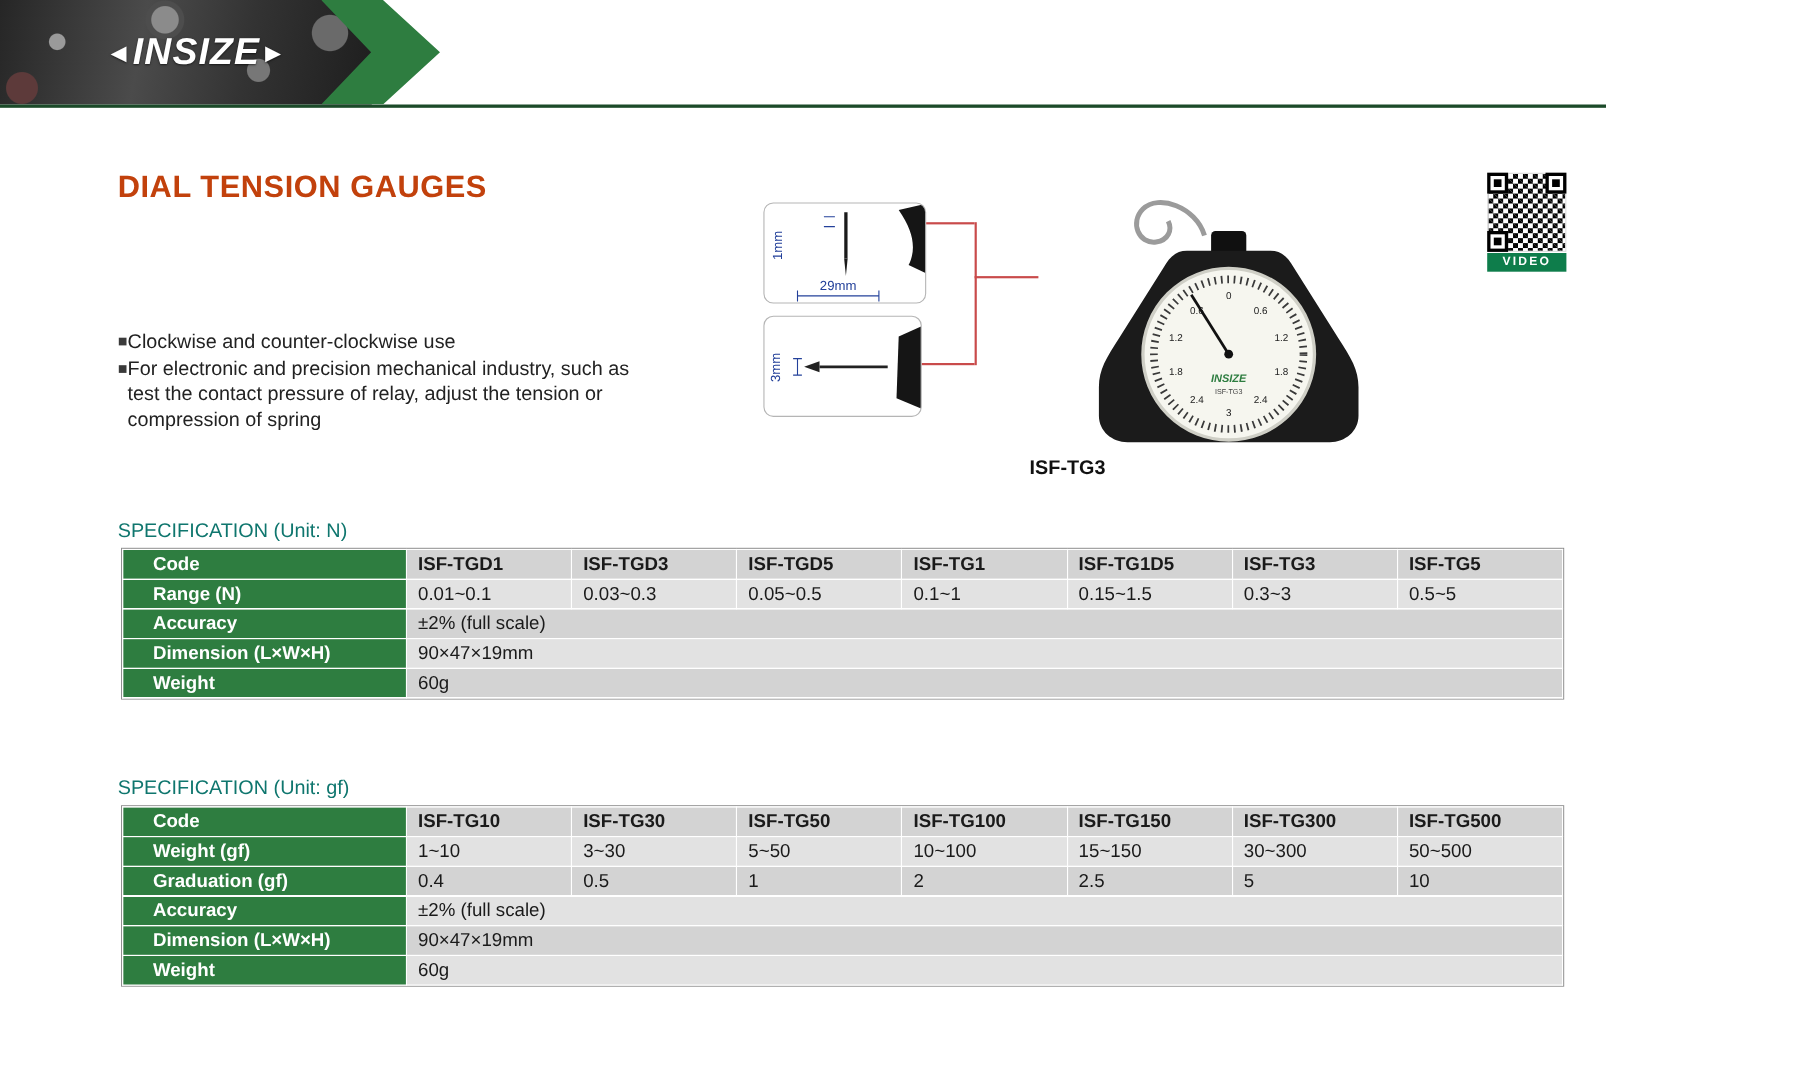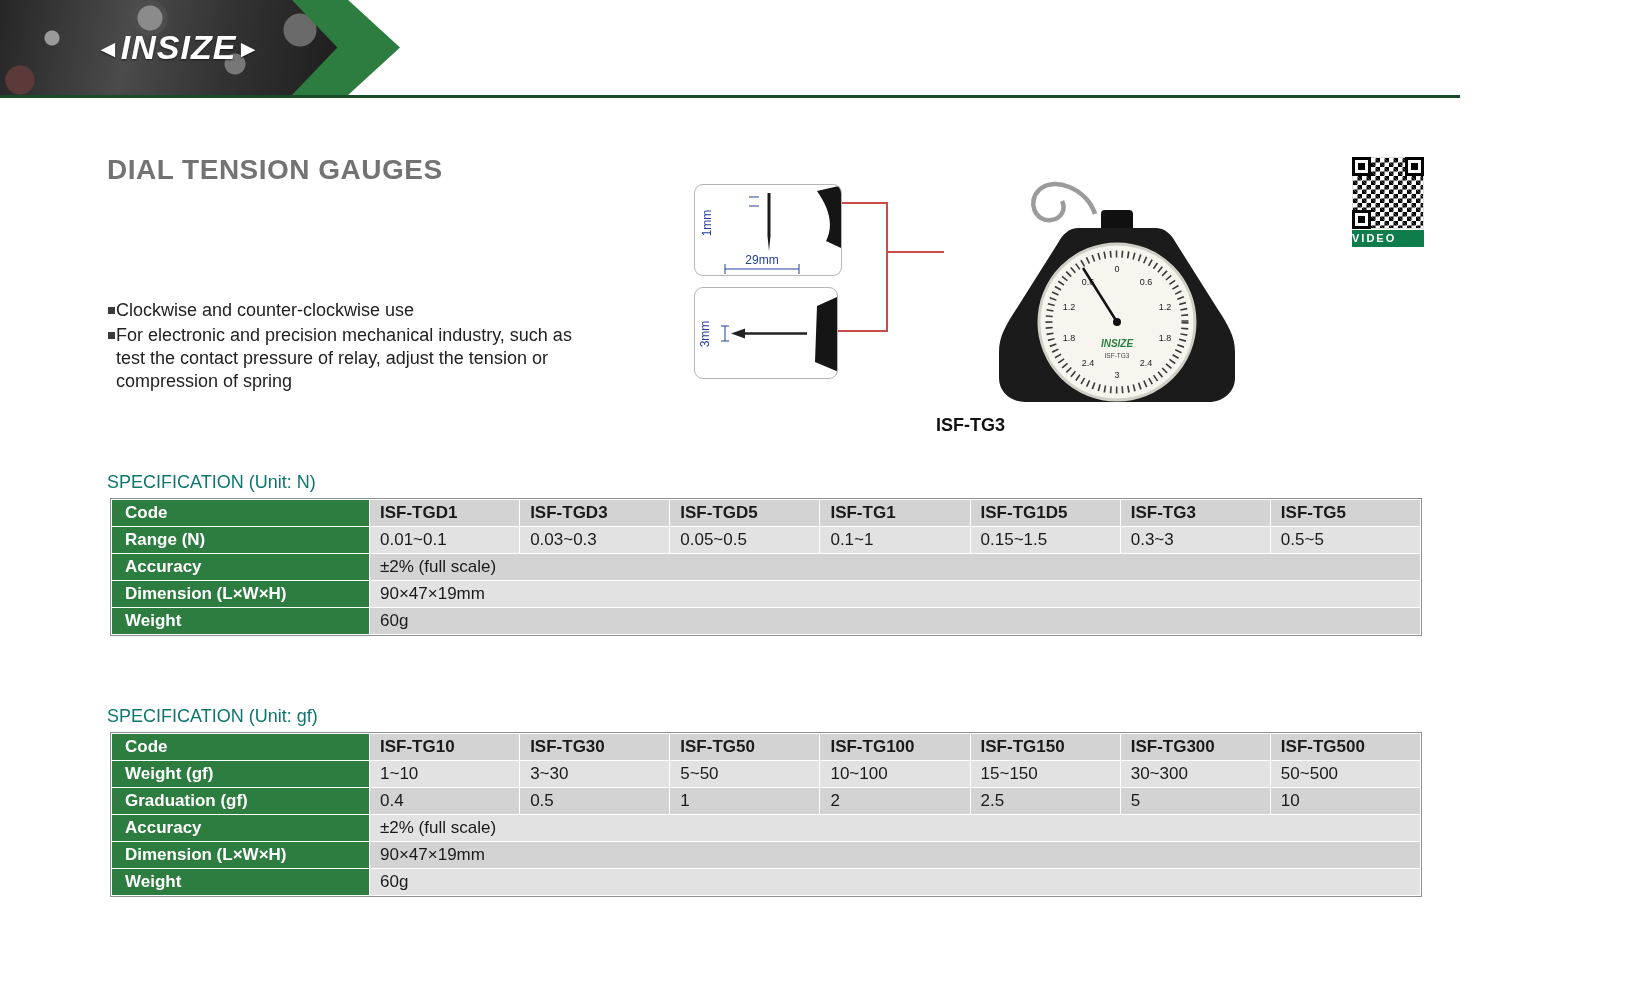--- a/index.html
+++ b/index.html
@@ -22,21 +22,21 @@
   .logo { position:absolute; left:96px; top:28px; color:#fff; font-size:34px; font-weight:bold;
     font-style:italic; letter-spacing:1px; white-space:nowrap; text-shadow:0 1px 2px rgba(0,0,0,.6); }
   .logo .arr { font-size:24px; font-style:normal; vertical-align:2px; }
   .header-rule { position:absolute; left:0; top:95px; width:1632px; height:3px; background:#1b4a29; }
   .watermark { position:absolute; left:1458px; top:58px; color:#c6c6c6; font-size:23px;
     font-weight:bold; font-style:italic; letter-spacing:1px; white-space:nowrap; }
   .watermark .arr { font-size:16px; font-style:normal; vertical-align:2px; }
 
   
   .page-title { position:absolute; left:107px; top:154px; font-size:28px; font-weight:bold;
-    color:#737373; letter-spacing:.5px;text-align:center; }
+    color:#c2410c; letter-spacing:.5px;text-align:center; }
   .bullets { position:absolute; left:108px; top:299px; width:478px; list-style:none; }
   .bullets li { display:flex; gap:1px; font-size:18px; color:#222; line-height:23px; margin-bottom:2px; }
   .bullets .sq { flex:0 0 auto; width:7px; height:7px; background:#3a3a3a; margin-top:8px; }
 
   
   .diag-box { position:absolute; background:#fff; border:1px solid #b5b5b5; border-radius:9px; overflow:hidden; }
   #diag1 { left:694px; top:184px; width:148px; height:92px; }
   #diag2 { left:694px; top:287px; width:144px; height:92px; }
   .redline { position:absolute; background:#c94b4b; }
   .gauge-wrap { position:absolute; left:945px; top:170px; width:320px; height:250px; }
@@ -46,33 +46,33 @@
   .qr { position:absolute; left:1352px; top:157px; width:72px; height:72px; background:#fff; border:1px solid #ddd;
     background-image:
       linear-gradient(45deg,#000 25%,transparent 25%,transparent 75%,#000 75%),
       linear-gradient(45deg,#000 25%,transparent 25%,transparent 75%,#000 75%);
     background-size:9px 9px; background-position:0 0,4.5px 4.5px; }
   .finder { position:absolute; width:19px; height:19px; background:#000; }
   .finder::before { content:""; position:absolute; inset:3px; background:#fff; }
   .finder::after { content:""; position:absolute; inset:6px; background:#000; }
   .f-tl { left:-1px; top:-1px; } .f-tr { right:-1px; top:-1px; } .f-bl { left:-1px; bottom:-1px; }
   .video-btn { position:absolute; left:1352px; top:230px; width:72px; height:17px; background:#0e7d4b;
-    color:#fff; font-size:11px; font-weight:bold; letter-spacing:2px; text-align:left; line-height:17px; }
+    color:#fff; font-size:11px; font-weight:bold; letter-spacing:2px; text-align:center; line-height:17px; }
 
   
   .spec-heading { position:absolute; font-size:18px; font-weight:normal; color:#0f766e; }
   #spec-n-title { left:107px; top:472px; }
   #spec-gf-title { left:107px; top:706px; }
   .tbl-wrap { position:absolute; width:1312px; border:1px solid #8f8f8f; }
   #tbl-n { left:110px; top:498px; }
   #tbl-gf { left:110px; top:732px; }
   table.spec { width:100%; border-collapse:collapse; table-layout:fixed; }
   table.spec td { border:1px solid #fff; height:27px; padding:1px 10px; font-size:17px; color:#1a1a1a;
     overflow:hidden; white-space:nowrap; }
-  table.spec td.lbl { background:#2e7d40; color:#fff; font-weight:bold; padding-left:13px; }
+  table.spec td.lbl { background:#2e7d40; color:#fff; font-weight:bold; padding-left:27px; }
   table.spec tr:nth-child(odd) td.dat { background:#d3d3d3; }
   table.spec tr:nth-child(even) td.dat { background:#e2e2e2; }
   table.spec td.code { font-weight:bold; }
   col.c-lbl { width:258px; }
 </style>
 </head>
 <body>
 
 <div id="page">
 

